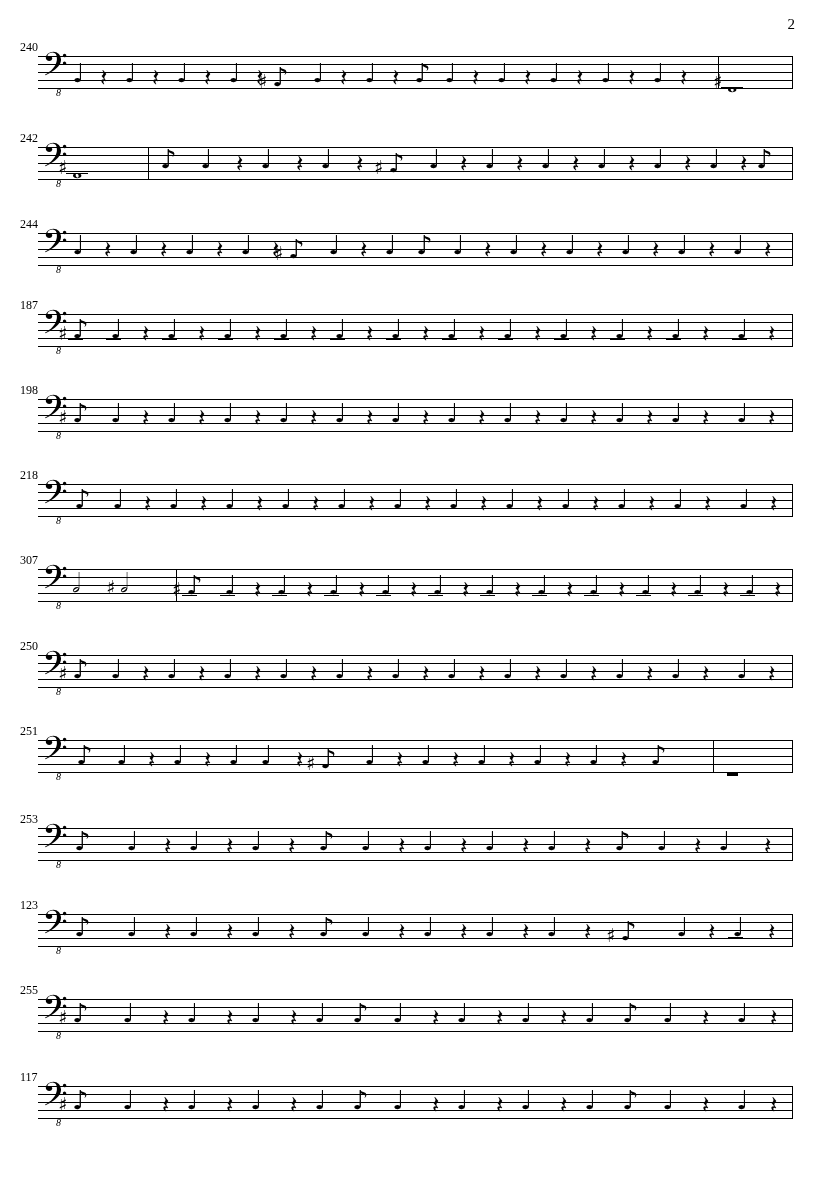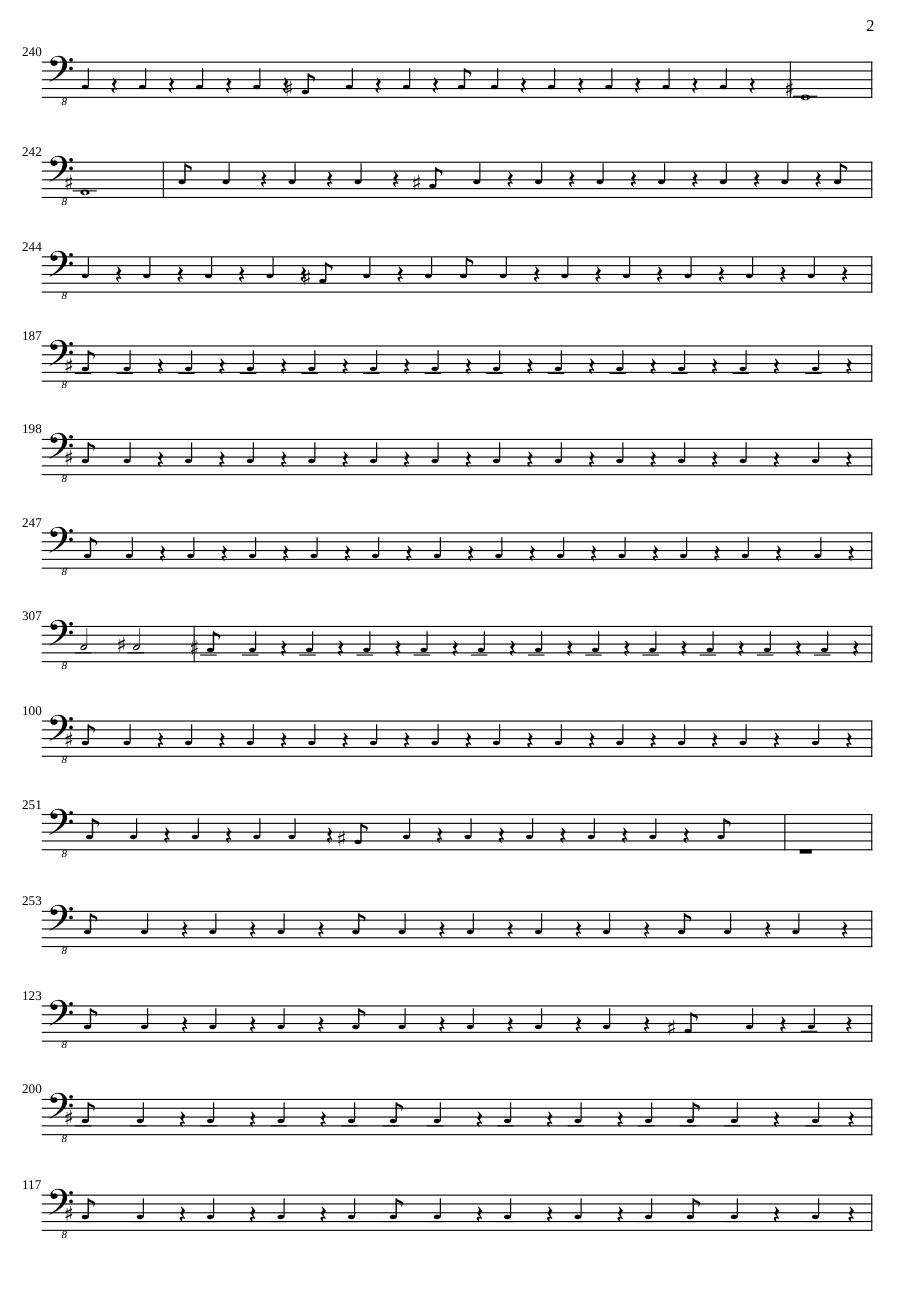--- a/index.html
+++ b/index.html
@@ -342,21 +342,21 @@
         <div class="glyph note" style="left: 558px; top: 17px;">♩</div>
         <div class="glyph rest" style="left: 590px; top: 23px;">𝄽</div>
         <div class="glyph note" style="left: 614px; top: 17px;">♩</div>
         <div class="glyph rest" style="left: 646px; top: 23px;">𝄽</div>
         <div class="glyph note" style="left: 670px; top: 17px;">♩</div>
         <div class="glyph rest" style="left: 702px; top: 23px;">𝄽</div>
         <div class="glyph note" style="left: 736px; top: 17px;">♩</div>
         <div class="glyph rest" style="left: 768px; top: 23px;">𝄽</div>
       </div>
       <div class="system" style="top: 468px;">
-        <div class="measure-number">247</div>
+        <div class="measure-number">218</div>
         <div class="staff">
           <div class="line l0"></div>
           <div class="line l1"></div>
           <div class="line l2"></div>
           <div class="line l3"></div>
           <div class="line l4"></div>
         </div>
         <div class="clef">𝄢</div>
         <div class="clef-8">8</div>
         <div class="endbar" style="left: 792px;">
@@ -439,21 +439,21 @@
         <div class="glyph note" style="left: 640px; top: 19px;">♩</div>
         <div class="glyph rest" style="left: 670px; top: 25px;">𝄽</div>
         <div class="ledger" style="left: 688px; top: 42px;"></div>
         <div class="glyph note" style="left: 692px; top: 19px;">♩</div>
         <div class="glyph rest" style="left: 722px; top: 25px;">𝄽</div>
         <div class="ledger" style="left: 740px; top: 42px;"></div>
         <div class="glyph note" style="left: 744px; top: 19px;">♩</div>
         <div class="glyph rest" style="left: 774px; top: 25px;">𝄽</div>
       </div>
       <div class="system" style="top: 639px;">
-        <div class="measure-number">100</div>
+        <div class="measure-number">250</div>
         <div class="staff">
           <div class="line l0"></div>
           <div class="line l1"></div>
           <div class="line l2"></div>
           <div class="line l3"></div>
           <div class="line l4"></div>
         </div>
         <div class="clef">𝄢</div>
         <div class="clef-8">8</div>
         <div class="endbar" style="left: 792px;">
@@ -592,21 +592,21 @@
         <div class="glyph rest" style="left: 584px; top: 22px;">𝄽</div>
         <div class="glyph accidental" style="left: 606px; top: 28px;">♯</div>
         <div class="glyph note" style="left: 620px; top: 20px;">♪</div>
         <div class="glyph note" style="left: 676px; top: 16px;">♩</div>
         <div class="glyph rest" style="left: 708px; top: 22px;">𝄽</div>
         <div class="ledger" style="left: 728px; top: 39px;"></div>
         <div class="glyph note" style="left: 732px; top: 16px;">♩</div>
         <div class="glyph rest" style="left: 768px; top: 22px;">𝄽</div>
       </div>
       <div class="system" style="top: 983px;">
-        <div class="measure-number">200</div>
+        <div class="measure-number">255</div>
         <div class="staff">
           <div class="line l0"></div>
           <div class="line l1"></div>
           <div class="line l2"></div>
           <div class="line l3"></div>
           <div class="line l4"></div>
         </div>
         <div class="clef">𝄢</div>
         <div class="clef-8">8</div>
         <div class="endbar" style="left: 792px;">

